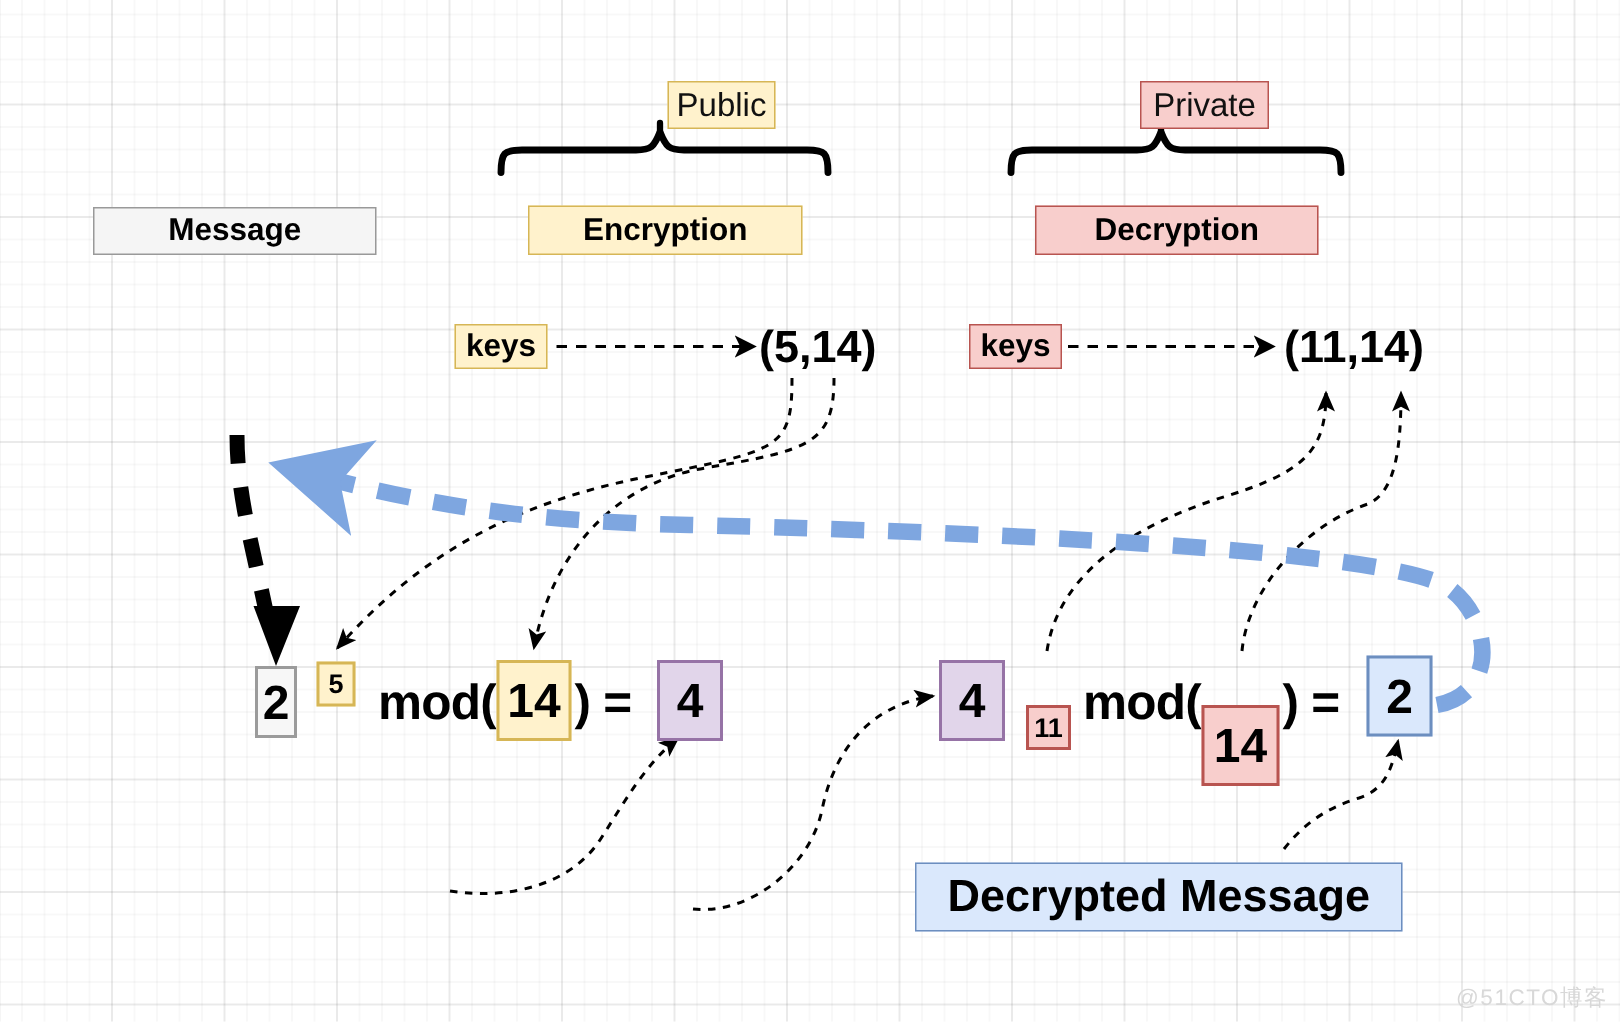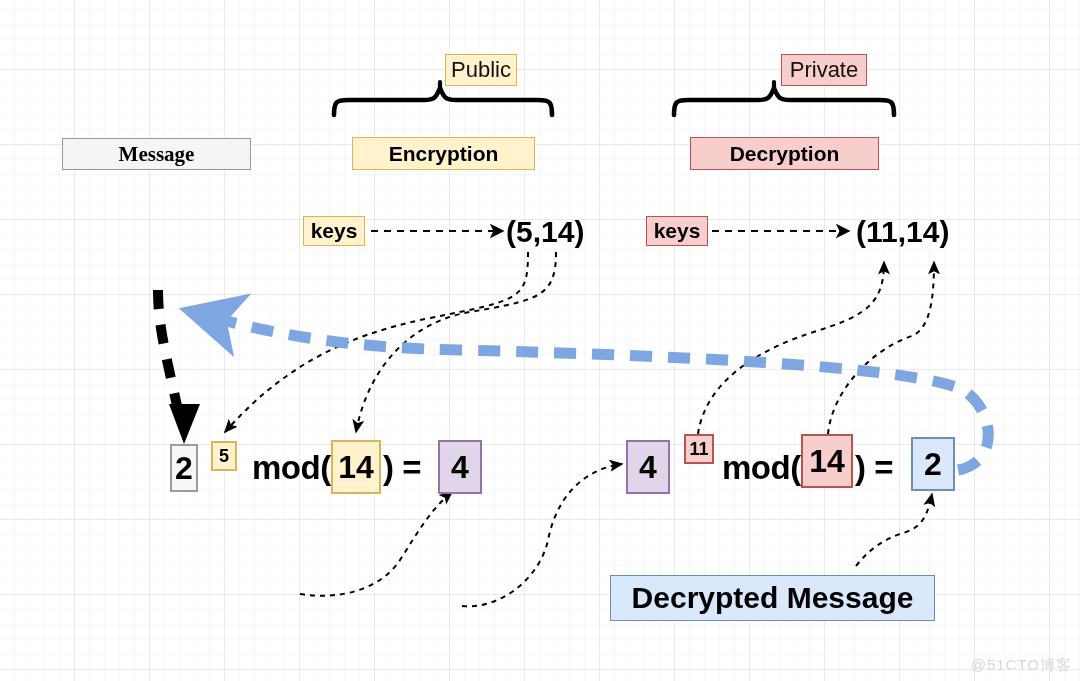--- a/index.html
+++ b/index.html
@@ -64,21 +64,21 @@
     font-weight:bold;font-size:30px;color:#000;background:transparent;border:none;
     white-space:nowrap;
   }
 
   
   .fbox{
     border:2px solid;font-weight:bold;color:#000;
   }
   .fbox-white{background:#f7f7f7;border-color:#9b9b9b;}
   .fbox-yellow{background:#fff2cc;border-color:#d6b656;}
-  .fbox-red{background:#f8cecc;border-color:#b85450;}
+  .fbox-red{background:#f8cecc;border-color:#b85450;margin-top:36px;}
   .fbox-purple{background:#e1d5ea;border-color:#9673a6;}
   .fbox-blue{background:#dae8fc;border-color:#6c8ebf;}
 
   .exp{font-size:18px;}
   .big{font-size:32px;}
   .modtxt{
     font-weight:bold;font-size:33px;color:#000;background:transparent;
     white-space:nowrap;letter-spacing:-0.5px;
   }
 
@@ -146,33 +146,33 @@
     <path d="M856,566 C870,548 886,538 906,532 C924,526 928,512 932,494" fill="none" stroke="#000" stroke-width="2" stroke-dasharray="5,5" marker-end="url(#arrowDot)"></path>
 
     <path d="M958,470 C1000,462 994,412 966,392 C930,368 700,356 460,350
              C360,348 290,338 215,318" fill="none" stroke="#7ea6e0" stroke-width="11" stroke-dasharray="22,16" stroke-linecap="butt" marker-end="url(#arrowBlue)"></path>
   </svg>
 
   <div class="node chip chip-yellow" style="left:405px;top:54px;width:72px;height:32px;">
     <span>Public</span>
   </div>
 
-  <div class="node chip chip-red" style="left:741px;top:54px;width:86px;height:32px;">
+  <div class="node chip chip-red" style="left:720px;top:54px;width:86px;height:32px;">
     <span>Private</span>
   </div>
 
   <div class="node band band-yellow" style="left:352px;top:137px;width:183px;height:33px;">
     <span>Encryption</span>
   </div>
 
   <div class="node band band-red" style="left:690px;top:137px;width:189px;height:33px;">
     <span>Decryption</span>
   </div>
 
-  <div class="node msg-title" style="left:62px;top:138px;width:189px;height:32px;font-family:Liberation Serif, serif;">
+  <div class="node msg-title" style="left:62px;top:138px;width:189px;height:32px;">
     <span>Message</span>
   </div>
 
 
   <div class="node keys keys-yellow" style="left:303px;top:216px;width:62px;height:30px;">
     <span>keys</span>
   </div>
 
   <div class="node keys keys-red" style="left:646px;top:216px;width:62px;height:30px;">
     <span>keys</span>

